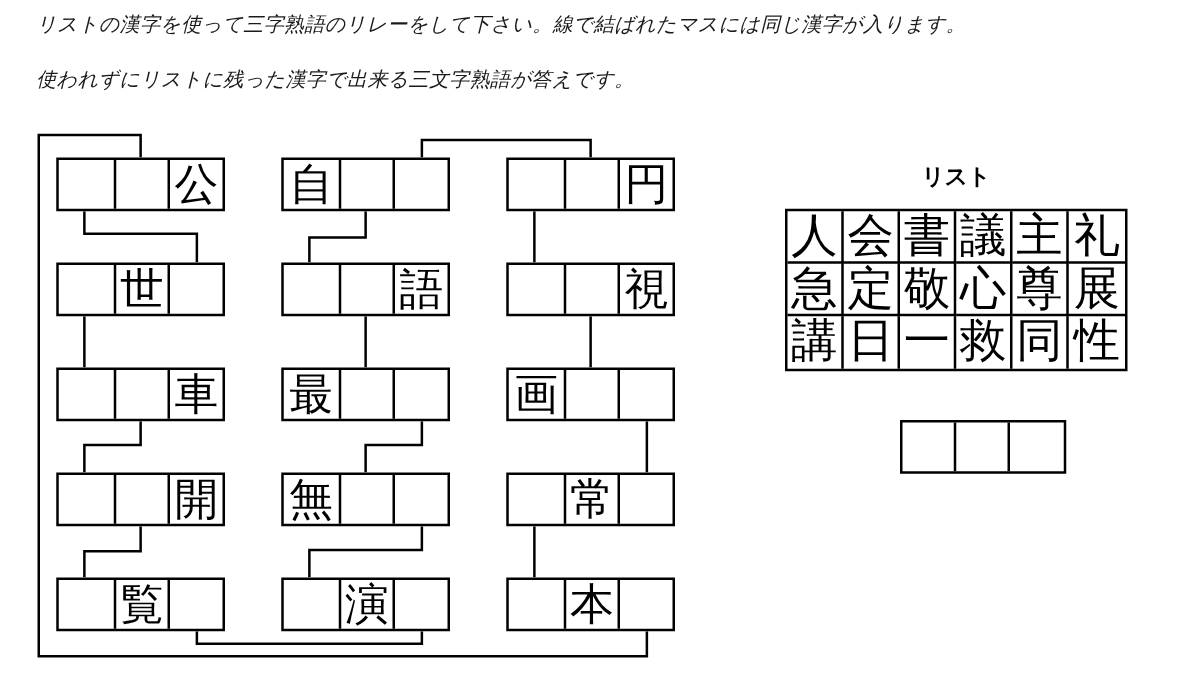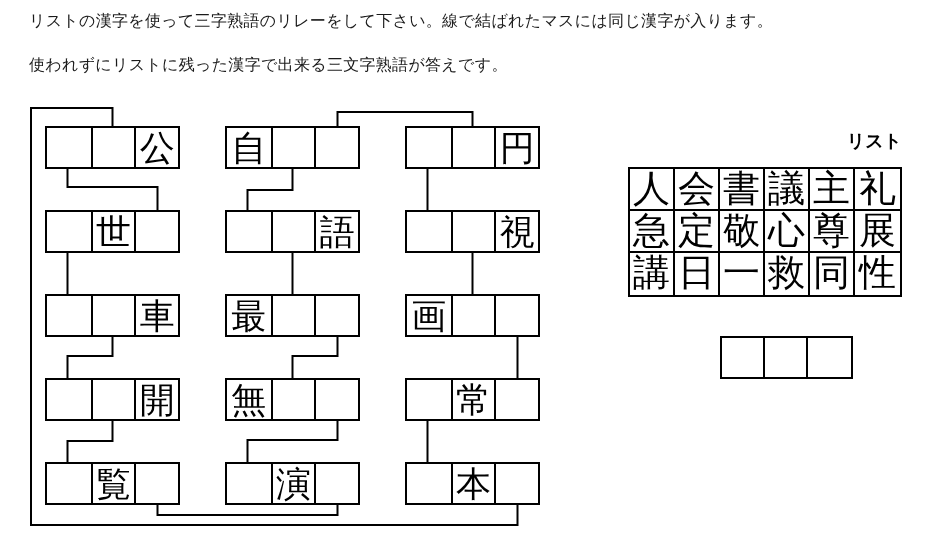--- a/index.html
+++ b/index.html
@@ -5,39 +5,40 @@
   html,body{margin:0;padding:0;}
   body{
     width:946px;height:547px;position:relative;background:#ffffff;
     font-family:"Liberation Sans", sans-serif;color:#000;overflow:hidden;
   }
   .instr{
     position:absolute;left:29px;margin:0;
     font-family:"Liberation Serif", serif;
     font-size:16px;line-height:20px;color:#1a1a1a;letter-spacing:0.3px;
     white-space:nowrap;
+    font-style:italic;
   }
   #instr1{top:11px;}
   #instr2{top:55px;}
 
   #puzzle-area{position:absolute;left:0;top:0;width:565px;height:547px;}
   #connector-svg{position:absolute;left:0;top:0;z-index:0;}
   .pbox{
     position:absolute;width:135px;height:43px;box-sizing:border-box;
     border:2px solid #000;background:#fff;display:grid;
     grid-template-columns:1fr 1fr 1fr;z-index:1;
   }
   .pcell{
     border-left:2px solid #000;text-align:center;
     font-size:35px;line-height:39px;overflow:hidden;
   }
   .pcell:first-child{border-left:none;}
 
   #list-title{
-    position:absolute;left:628px;top:129px;width:274px;text-align:right;
+    position:absolute;left:628px;top:129px;width:274px;text-align:center;
     font-size:18px;font-weight:bold;
   }
   #list-grid{
     position:absolute;left:628px;top:167px;box-sizing:content-box;
     border:2px solid #000;display:grid;
     grid-template-columns:repeat(6,45px);grid-auto-rows:42px;background:#fff;
   }
   .list-cell{
     border-right:2px solid #000;border-bottom:2px solid #000;
     box-sizing:border-box;text-align:center;

